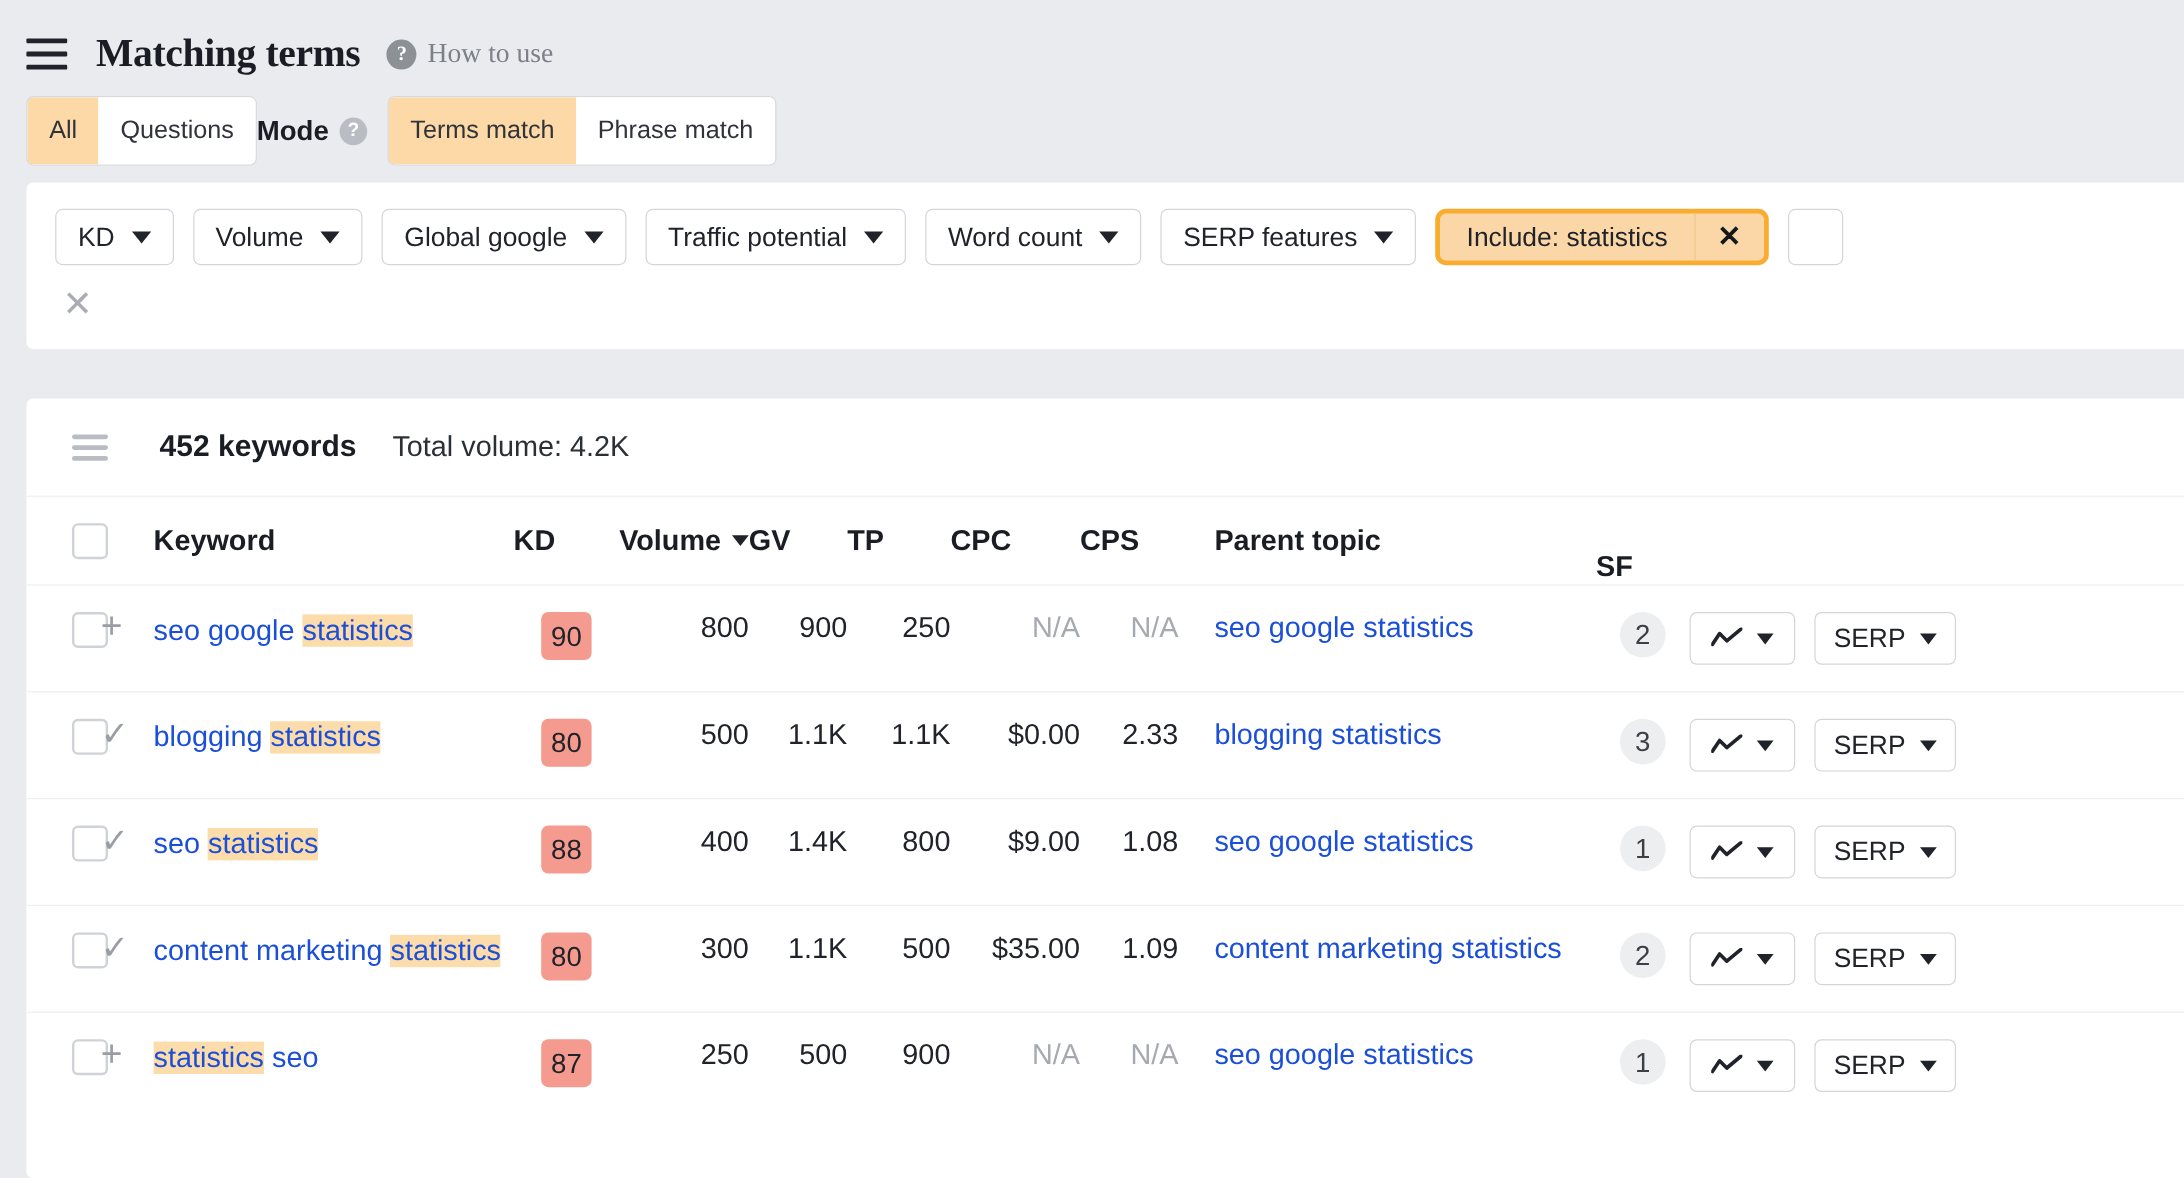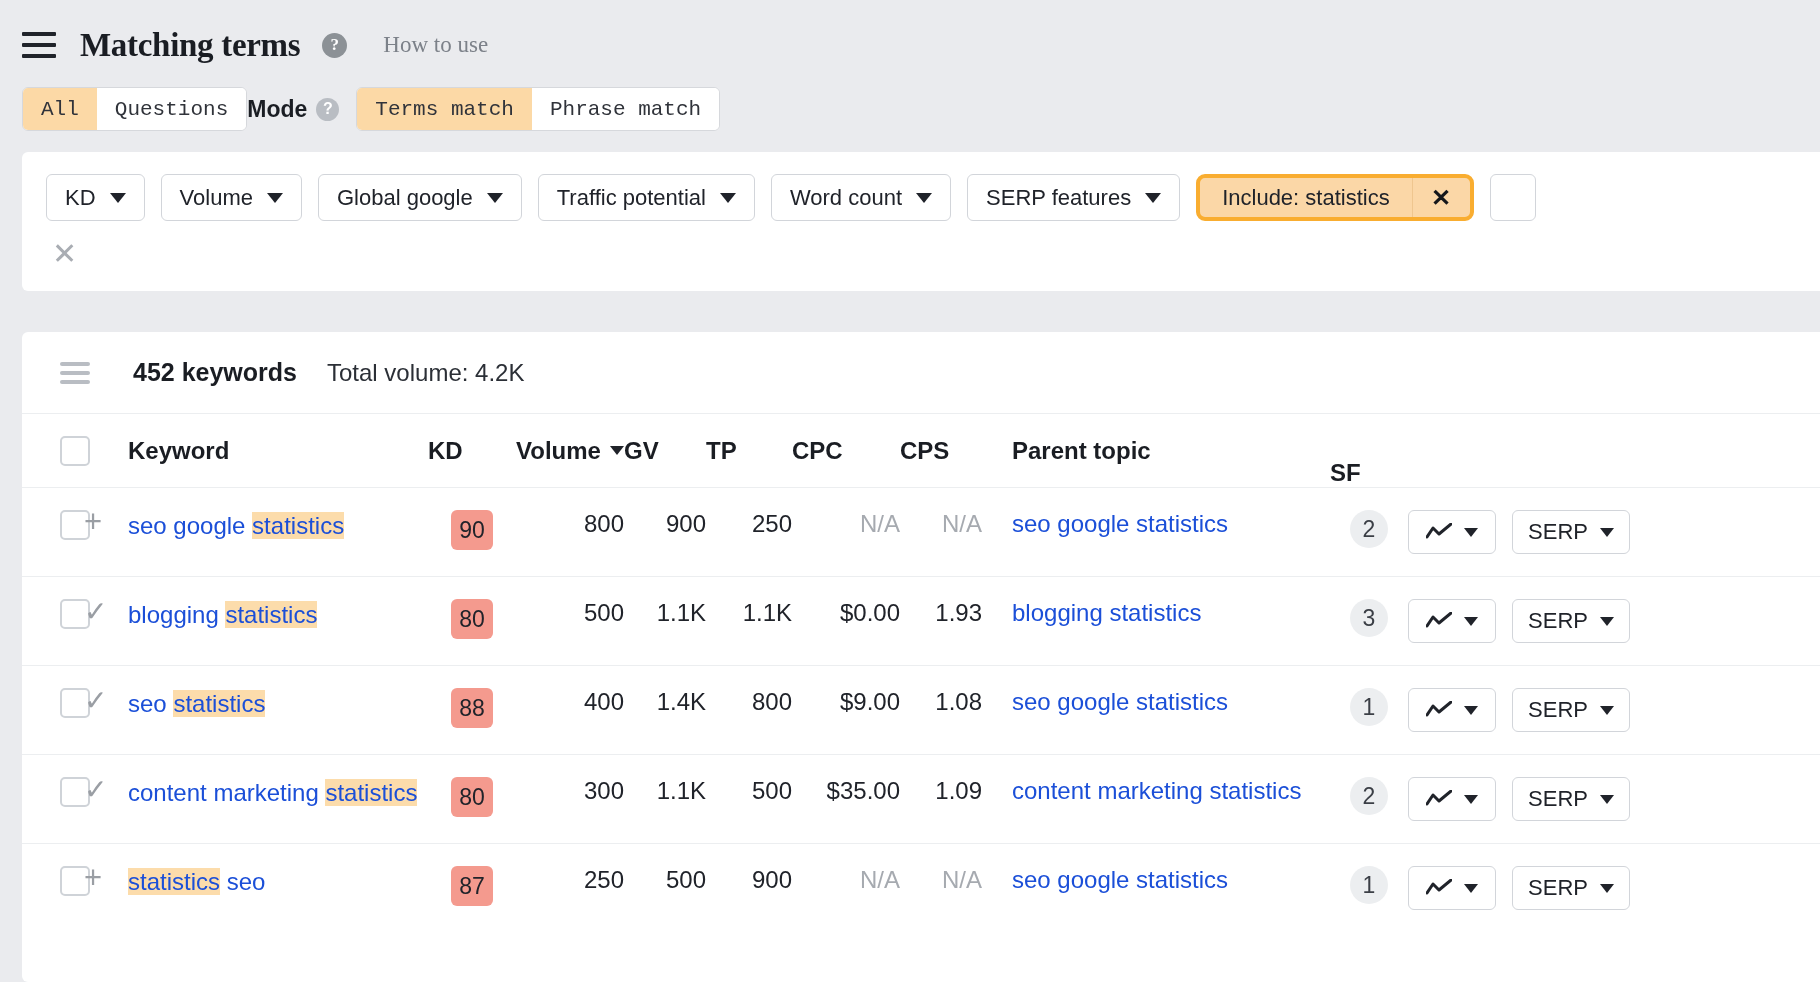--- a/index.html
+++ b/index.html
@@ -15,26 +15,26 @@
   
   .header { display: flex; align-items: center; padding: 18px 0 0 22px; height: 72px; font-family: Liberation Serif, serif; }
   .hamburger { width: 34px; height: 26px; display: flex; flex-direction: column;
                justify-content: space-between; cursor: pointer; margin-right: 24px; }
   .hamburger span { display: block; height: 4px; background: #20232a; border-radius: 1px; }
   .page-title { font-size: 33px; font-weight: bold; letter-spacing: -0.3px; color: #1a1d23; }
   .help-wrap { display: flex; align-items: center; margin-left: 22px; }
   .qmark { width: 25px; height: 25px; border-radius: 50%; background: #8c9196; color: #fff;
            font-size: 17px; font-weight: bold; display: flex; align-items: center;
            justify-content: center; margin-right: 9px; cursor: pointer; }
-  .how-to { font-size: 23px; color: #7c8189; cursor: pointer; margin-left: 27px; }
+  .how-to { font-size: 23px; color: #7c8189; cursor: pointer; }
 
   
   .tabs-row { display: flex; align-items: center; padding: 12px 0 0 22px; height: 62px; }
   .seg { display: flex; border: 1px solid #d6d8dc; border-radius: 6px; overflow: hidden;
-         background: #fff; height: 44px; font-family: Liberation Mono, monospace; }
+         background: #fff; height: 58px; }
   .seg .opt { display: flex; align-items: center; padding: 0 18px; font-size: 21px;
               color: #30333a; cursor: pointer; background: #fff; }
   .seg .opt.active { background: #fcd9a6; }
   .mode-label { font-size: 23px; font-weight: bold; color: #1a1d23; }
   .mode-q { margin-left: 9px; margin-right: 17px; }
   .mode-q .qmark { width: 23px; height: 23px; font-size: 16px; background: #b9bdc3; margin: 0; }
 
   
   .filters { position: absolute; left: 22px; top: 152px; width: 1810px; background: #fff;
              border-radius: 6px; padding: 22px 0 22px 24px; }
@@ -247,21 +247,21 @@
           <div class="c-check">
             <span class="chk"></span>
           </div>
           <div class="c-plus"><span class="check-ic">✓</span></div>
           <div class="c-kw"><span class="kwlink">blogging <span class="hl">statistics</span></span></div>
           <div class="c-kd"><span class="kd-badge">80</span></div>
           <div class="c-vol">500</div>
           <div class="c-gv">1.1K</div>
           <div class="c-tp">1.1K</div>
           <div class="c-cpc">$0.00</div>
-          <div class="c-cps">1.93</div>
+          <div class="c-cps">2.33</div>
           <div class="c-pt"><span class="ptlink">blogging statistics</span></div>
           <div class="c-sf"><span class="sf-badge">3</span></div>
           <div class="c-trend"><span class="mini-btn mini-trend">
               <svg class="trend-svg" viewBox="0 0 26 18">
                 <polyline points="1,14 7,5 13,11 25,1" fill="none" stroke="#20232a" stroke-width="3" stroke-linecap="round" stroke-linejoin="round"></polyline>
               </svg>
               <i class="caret-xs"></i>
             </span></div>
           <div class="c-serp"><span class="mini-btn mini-serp">
               <span>SERP</span>

